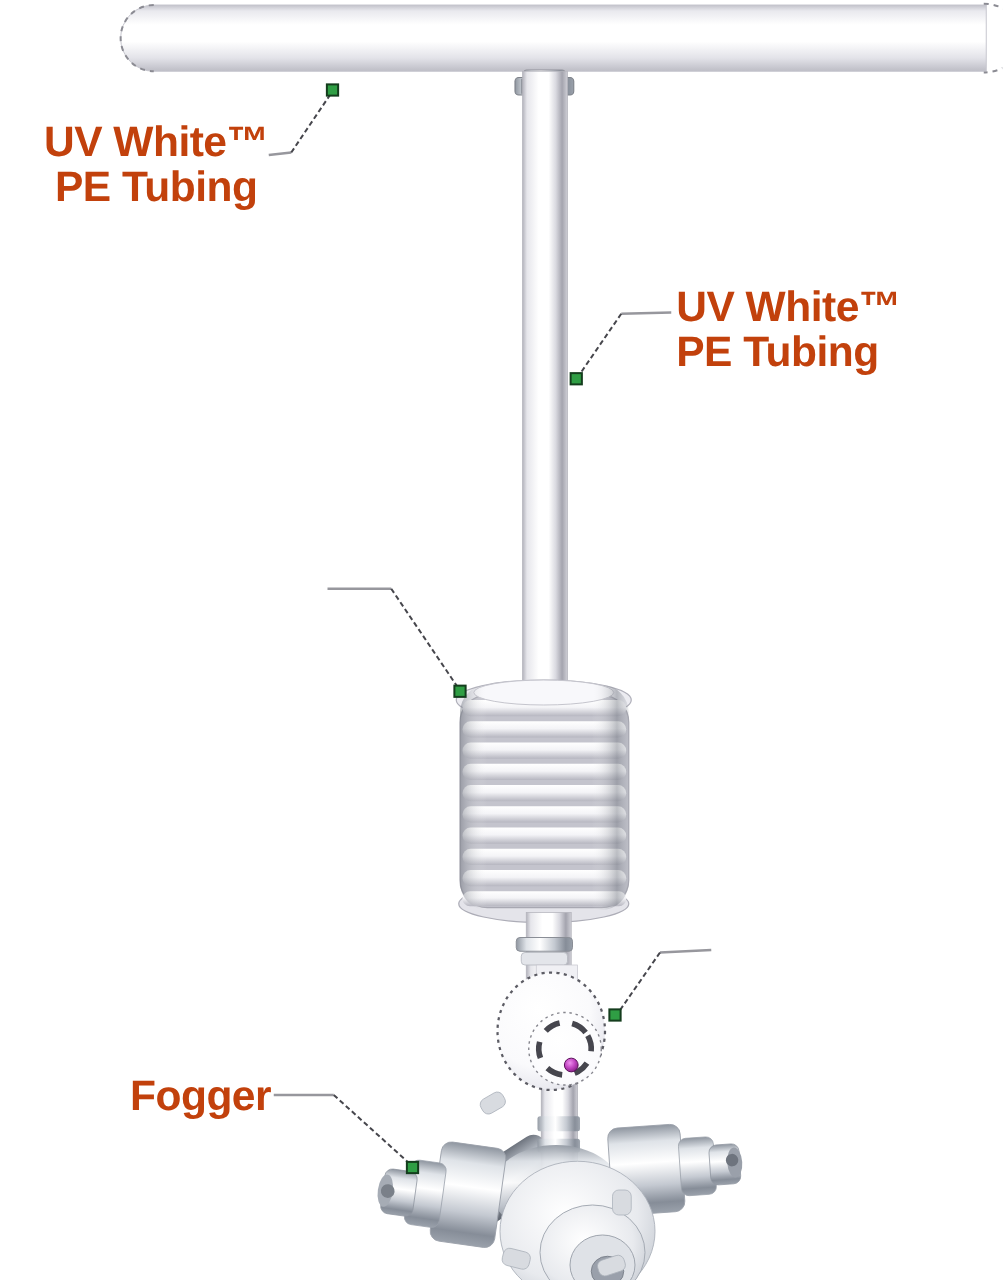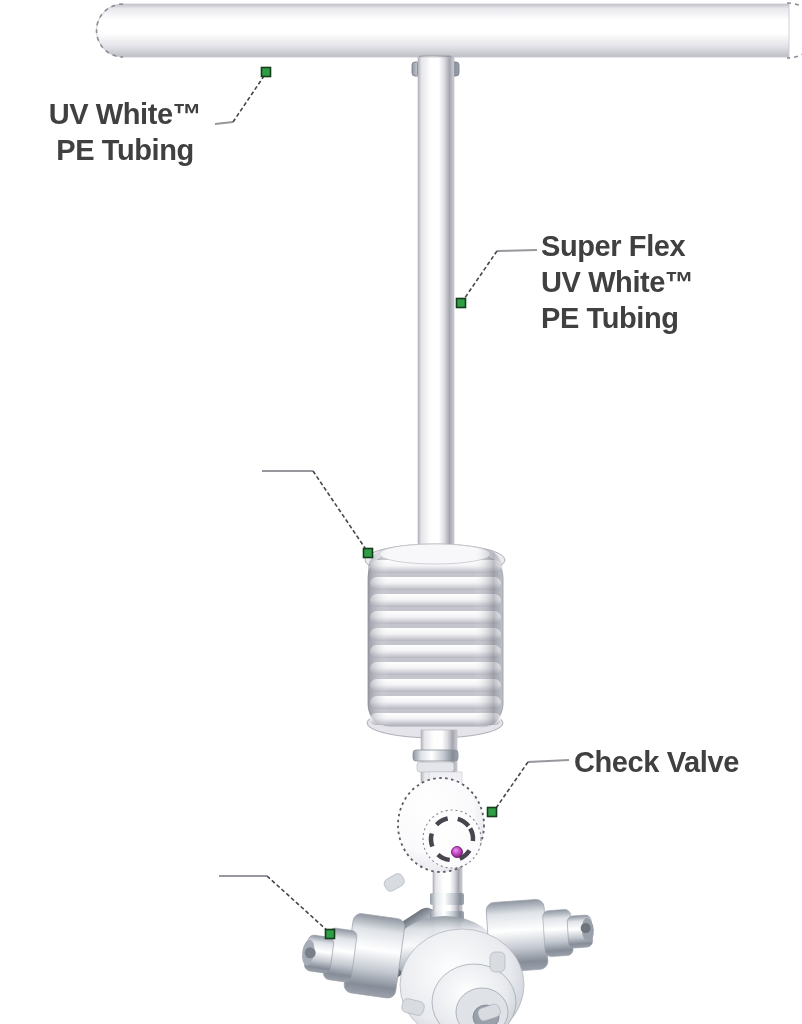--- a/index.html
+++ b/index.html
@@ -2,22 +2,22 @@
 <html><head>
 <meta charset="utf-8">
 <style>
   html,body{margin:0;padding:0;background:#ffffff;}
   .canvas{
     position:relative;width:802px;height:1024px;background:#ffffff;
     overflow:hidden;font-family:"Liberation Sans",sans-serif;
   }
   .canvas svg{position:absolute;left:0;top:0;}
   .label{
-    position:absolute;font-weight:700;font-size:29px;line-height:36px;
-    color:#404040;letter-spacing:-0.4px;white-space:nowrap;
+    position:absolute;font-weight:700;font-size:34px;line-height:36px;
+    color:#c2410c;letter-spacing:-0.4px;white-space:nowrap;
   }
   .label.center{text-align:center;}
 </style>
 </head>
 <body>
 
 <div class="canvas">
 
 <svg width="802" height="1024" viewBox="0 0 802 1024">
   <defs>
@@ -211,22 +211,21 @@
     <rect x="325.5" y="929.5" width="9" height="9" fill="#2f9e44" stroke="#143d1d" stroke-width="1.6"></rect>
   </g>
 </svg>
 
   <div class="label center" style="left:30px;top:96px;width:190px">
     <div>UV White™</div>
     <div>PE Tubing</div>
   </div>
 
   <div class="label" style="left:541px;top:228px">
-    <div>Super Flex</div>
     <div>UV White™</div>
     <div>PE Tubing</div>
   </div>
 
 
-  <div class="label" style="left:574px;top:744px">Check Valve</div>
-
+
+  <div class="label" style="left:104px;top:859px">Fogger</div>
 
 </div>
 
 </body></html>

